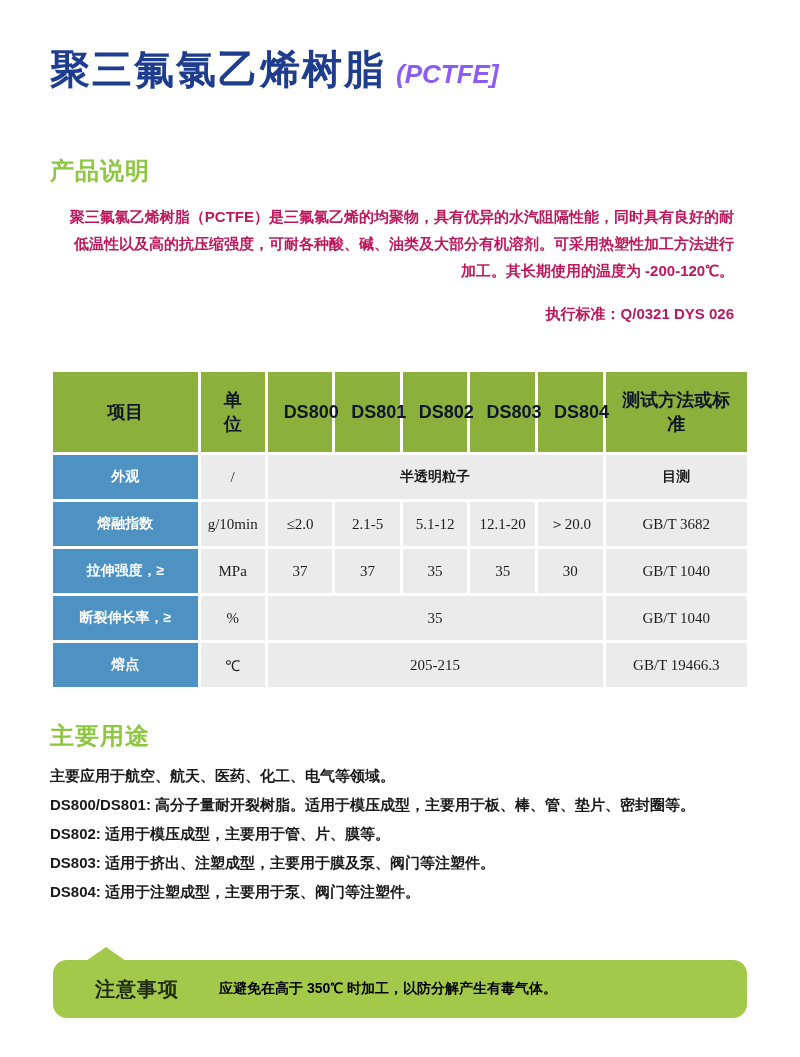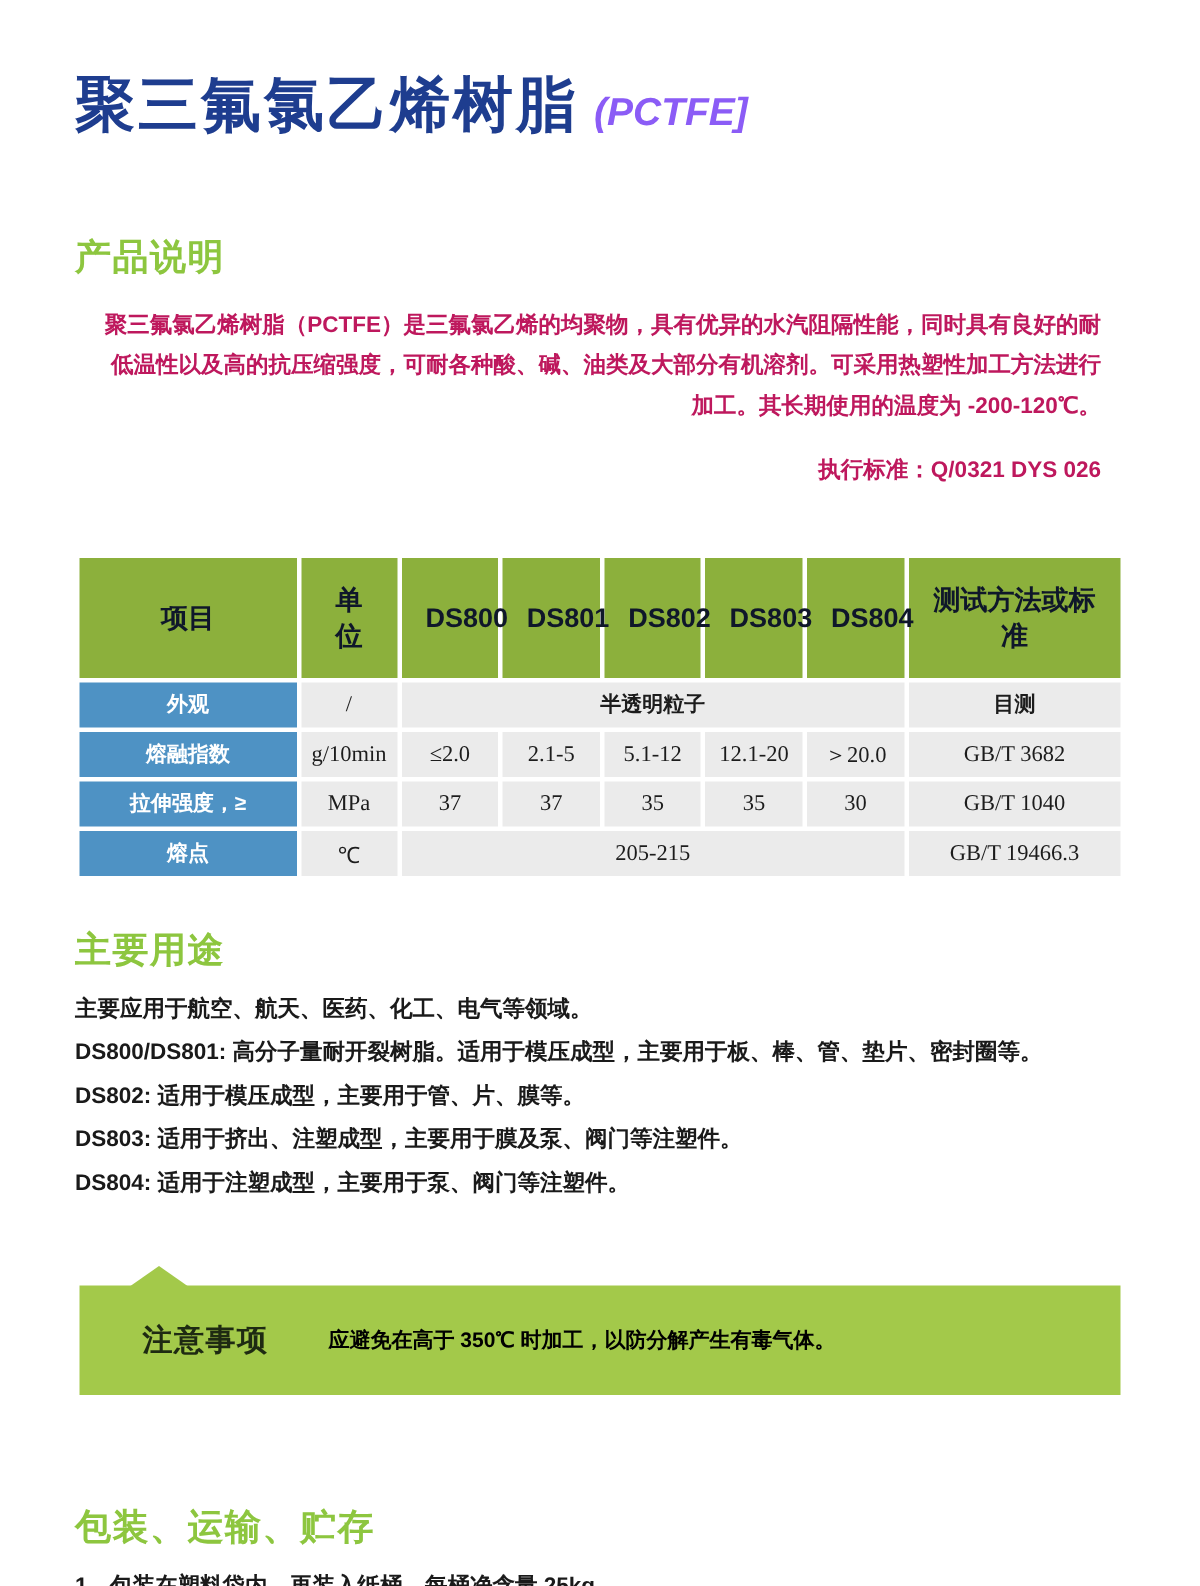--- a/index.html
+++ b/index.html
@@ -60,21 +60,21 @@
   .spec-table th {
     background: #8cb03c;
     color: #0f172a;
     font-size: 18px;
     font-weight: bold;
     height: 38px;
     padding: 16px;
     text-align: center;
   }
   .spec-table td {
-    height: 30px;
+    height: 44px;
     text-align: center;
     vertical-align: middle;
     padding: 2px 4px;
   }
   .spec-table td.row-label {
     background: #4e92c4;
     color: #ffffff;
     font-size: 14px;
     font-weight: bold;
   }
@@ -94,25 +94,26 @@
   .uses-line {
     font-size: 15px;
     font-weight: 600;
     line-height: 29px;
     margin: 0;
   }
 
   .notice-box {
     position: relative;
     margin: 54px 3px 0 3px;
-    height: 73px;
+    height: 58px;
     background: #a3c94a;
     display: flex;
     align-items: center;
     padding-left: 42px;
+    border-radius: 14px;
   }
   .notice-box::before {
     content: "";
     position: absolute;
     top: -13px;
     left: 33px;
     width: 0; height: 0;
     border-left: 20px solid transparent;
     border-right: 20px solid transparent;
     border-bottom: 14px solid #a3c94a;
@@ -198,20 +199,26 @@
           <td class="row-label">拉伸强度，≥</td>
           <td class="cell">MPa</td>
           <td class="cell">37</td>
           <td class="cell">37</td>
           <td class="cell">35</td>
           <td class="cell">35</td>
           <td class="cell">30</td>
           <td class="cell">GB/T 1040</td>
         </tr>
         <tr>
+          <td class="row-label">断裂伸长率，≥</td>
+          <td class="cell">%</td>
+          <td class="cell" colspan="5">35</td>
+          <td class="cell">GB/T 1040</td>
+        </tr>
+        <tr>
           <td class="row-label">熔点</td>
           <td class="cell">℃</td>
           <td class="cell" colspan="5">205-215</td>
           <td class="cell">GB/T 19466.3</td>
         </tr>
       </tbody>
     </table>
   </div>
 
   <div class="sec-uses">

